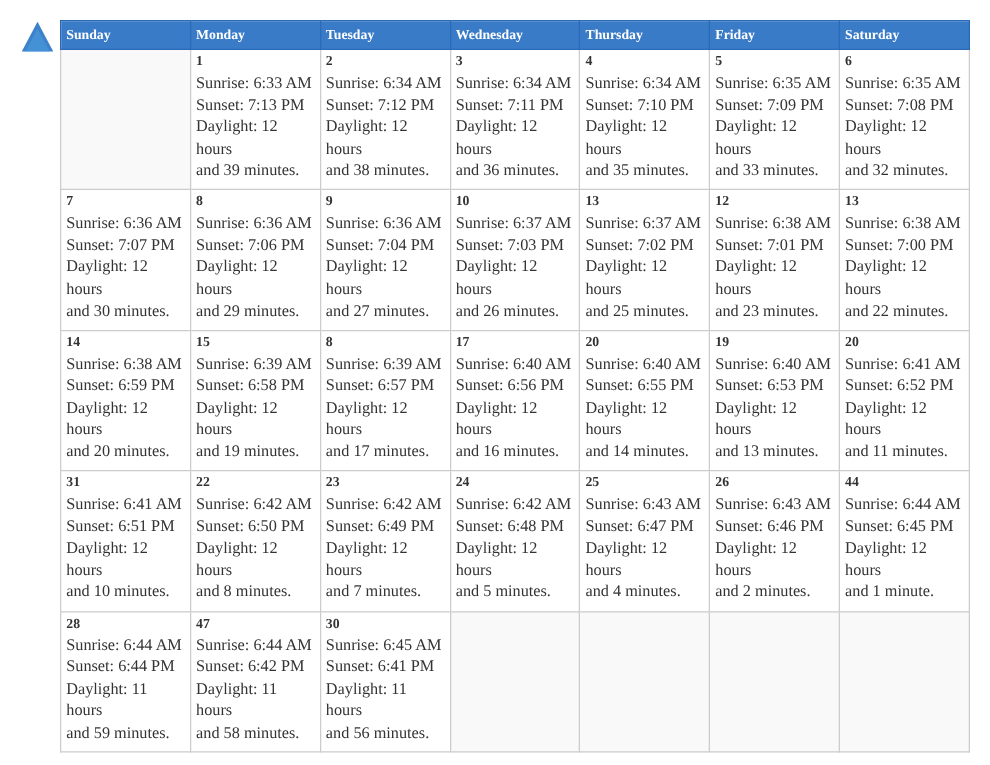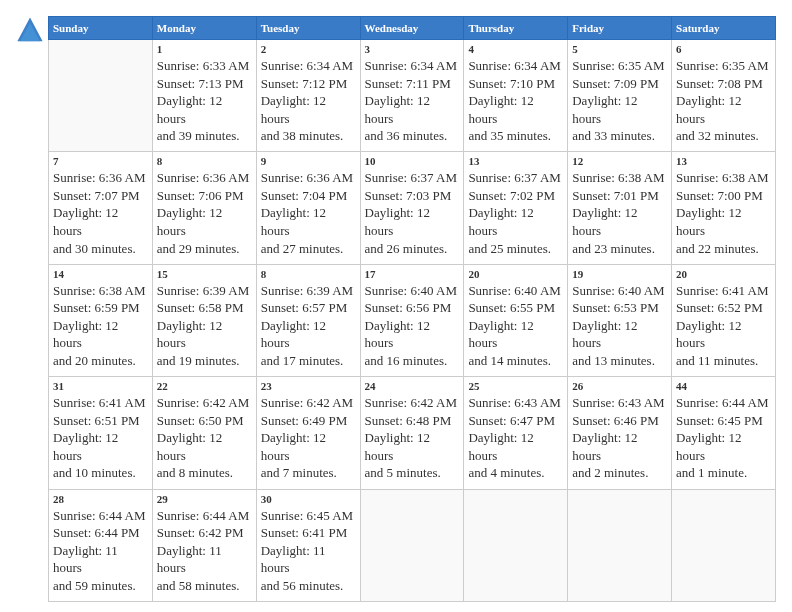--- a/index.html
+++ b/index.html
@@ -251,21 +251,21 @@
             <span class="day-number">44</span>
             <div class="day-info">Sunrise: 6:44 AM<br>Sunset: 6:45 PM<br>Daylight: 12 hours<br>and 1 minute.</div>
           </td>
         </tr>
         <tr class="last-row">
           <td>
             <span class="day-number">28</span>
             <div class="day-info">Sunrise: 6:44 AM<br>Sunset: 6:44 PM<br>Daylight: 11 hours<br>and 59 minutes.</div>
           </td>
           <td>
-            <span class="day-number">29</span>
+            <span class="day-number">47</span>
             <div class="day-info">Sunrise: 6:44 AM<br>Sunset: 6:42 PM<br>Daylight: 11 hours<br>and 58 minutes.</div>
           </td>
           <td>
             <span class="day-number">30</span>
             <div class="day-info">Sunrise: 6:45 AM<br>Sunset: 6:41 PM<br>Daylight: 11 hours<br>and 56 minutes.</div>
           </td>
           <td class="empty"></td>
           <td class="empty"></td>
           <td class="empty"></td>
           <td class="empty"></td>

